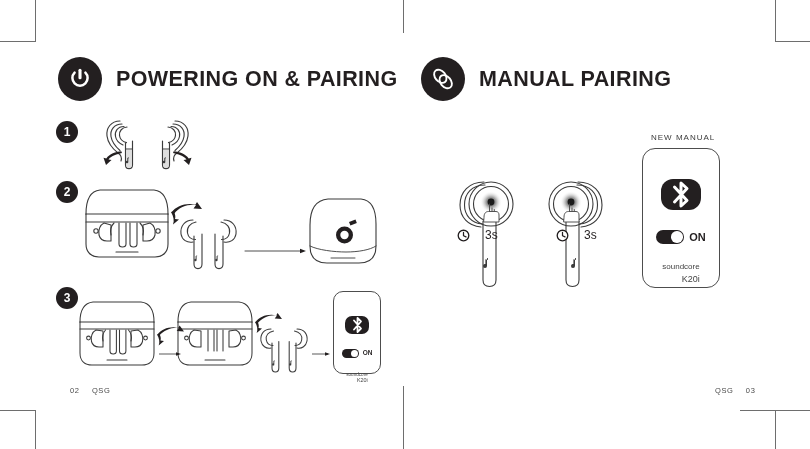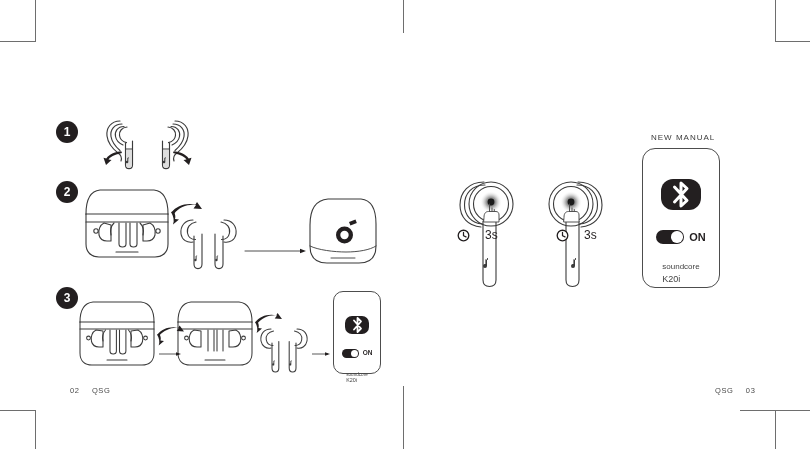--- a/index.html
+++ b/index.html
@@ -75,21 +75,21 @@
   }
   .toggle-row{display:flex;align-items:center;justify-content:center;gap:4px;}
   .toggle{
     background:#231f20;border-radius:999px;position:relative;
     display:flex;align-items:center;
   }
   .toggle .knob{
     background:#fff;border-radius:50%;position:absolute;
   }
   .on-label{font-weight:bold;color:#231f20;line-height:1;}
-  .dev-name{text-align:left;color:#444;line-height:1.25;}
+  .dev-name{text-align:right;color:#444;line-height:1.25;}
   .dev-rule{background:#cfcfcf;}
   .new-device{
     position:absolute;font-size:8px;letter-spacing:1px;color:#3a3a3a;
     white-space:nowrap;
   }
 
   
   .sec-label{
     position:absolute;display:flex;align-items:center;gap:15px;
     font-size:12px;color:#231f20;white-space:nowrap;
@@ -110,20 +110,29 @@
   <div class="mark h" style="left:0;top:410px;width:36px;"></div>
 
   <div class="mark v" style="left:775px;top:410px;height:39px;"></div>
   <div class="mark h" style="left:740px;top:410px;width:70px;"></div>
 
   <div class="mark v" style="left:403px;top:0;height:33px;"></div>
   <div class="mark v" style="left:403px;top:386px;height:63px;"></div>
 
   <div class="panel panel-left">
 
+    <div class="sec-head" style="left:58px;top:57px;">
+      <div class="badge-icon">
+        <svg width="26" height="26" viewBox="0 0 26 26" aria-hidden="true">
+          <path d="M13 4.2 v7.6" stroke="#ffffff" stroke-width="3.1" stroke-linecap="round" fill="none"></path>
+          <path d="M7.6 6.7 A7.6 7.6 0 1 0 18.4 6.7" stroke="#ffffff" stroke-width="2.5" fill="none" stroke-linecap="round"></path>
+        </svg>
+      </div>
+      <div class="sec-title">POWERING ON &amp; PAIRING</div>
+    </div>
 
     <div class="stepnum" style="left:56px;top:121px;">
       <span>1</span>
     </div>
 
     <div class="art" style="left:100px;top:113px;">
       <svg width="95" height="58" viewBox="0 0 95 58">
         <g stroke="#3b3b3b" stroke-width="1.15" fill="none" stroke-linecap="round" stroke-linejoin="round">
 
           <path d="M20 8 C11 8 6 15 7 23 C8 31 13 36 18 40 C21 42 22 45 21 48"></path>
@@ -301,20 +310,31 @@
 
     <div class="footer" style="left:48px;top:386px;padding-left:22px;">
       <span>02</span>
       <span class="gap"></span>
       <span>QSG</span>
     </div>
   </div>
 
   <div class="panel panel-right">
 
+    <div class="sec-head" style="left:18px;top:57px;">
+      <div class="badge-icon">
+        <svg width="28" height="28" viewBox="0 0 28 28" aria-hidden="true">
+          <g stroke="#ffffff" stroke-width="1.9" fill="none" stroke-linecap="round">
+            <ellipse cx="11.3" cy="11.3" rx="5.2" ry="7.4" transform="rotate(-40 11.3 11.3)"></ellipse>
+            <ellipse cx="16.7" cy="16.7" rx="5.2" ry="7.4" transform="rotate(-40 16.7 16.7)"></ellipse>
+          </g>
+        </svg>
+      </div>
+      <div class="sec-title">MANUAL PAIRING</div>
+    </div>
 
     <div class="art" style="left:48px;top:176px;">
       <svg width="160" height="112" viewBox="0 0 160 112">
         <defs>
           <radialGradient id="tapglow" cx="50%" cy="50%" r="50%">
             <stop offset="0%" stop-color="#1a1a1a" stop-opacity="1"></stop>
             <stop offset="45%" stop-color="#555555" stop-opacity="0.55"></stop>
             <stop offset="100%" stop-color="#ffffff" stop-opacity="0"></stop>
           </radialGradient>
         </defs>

